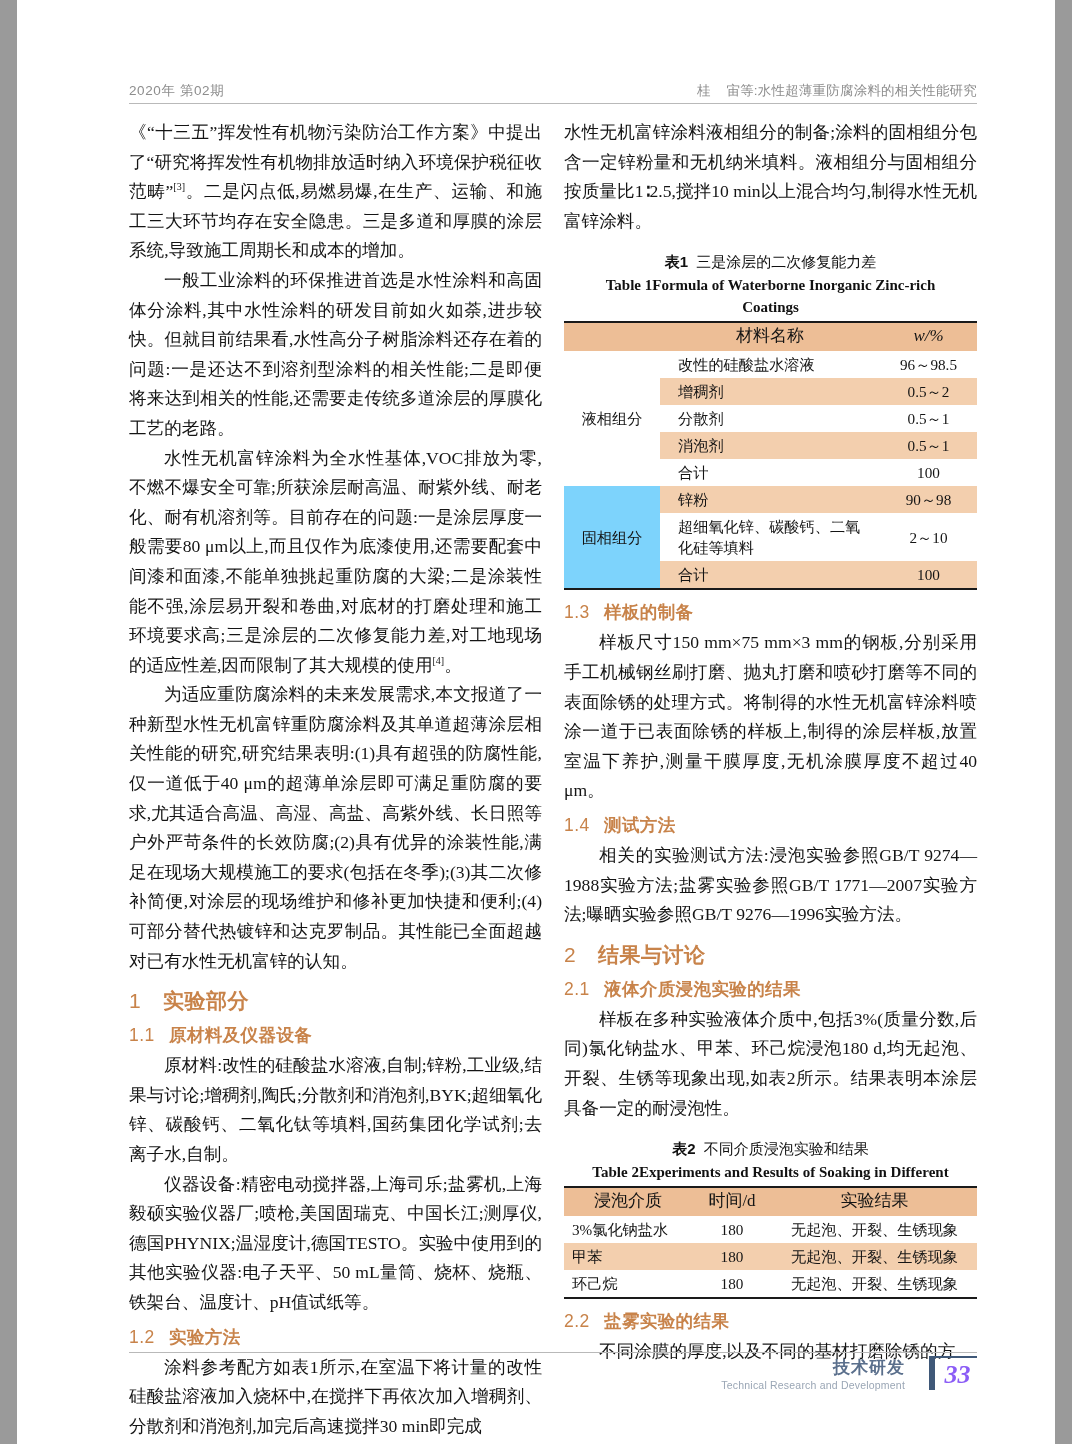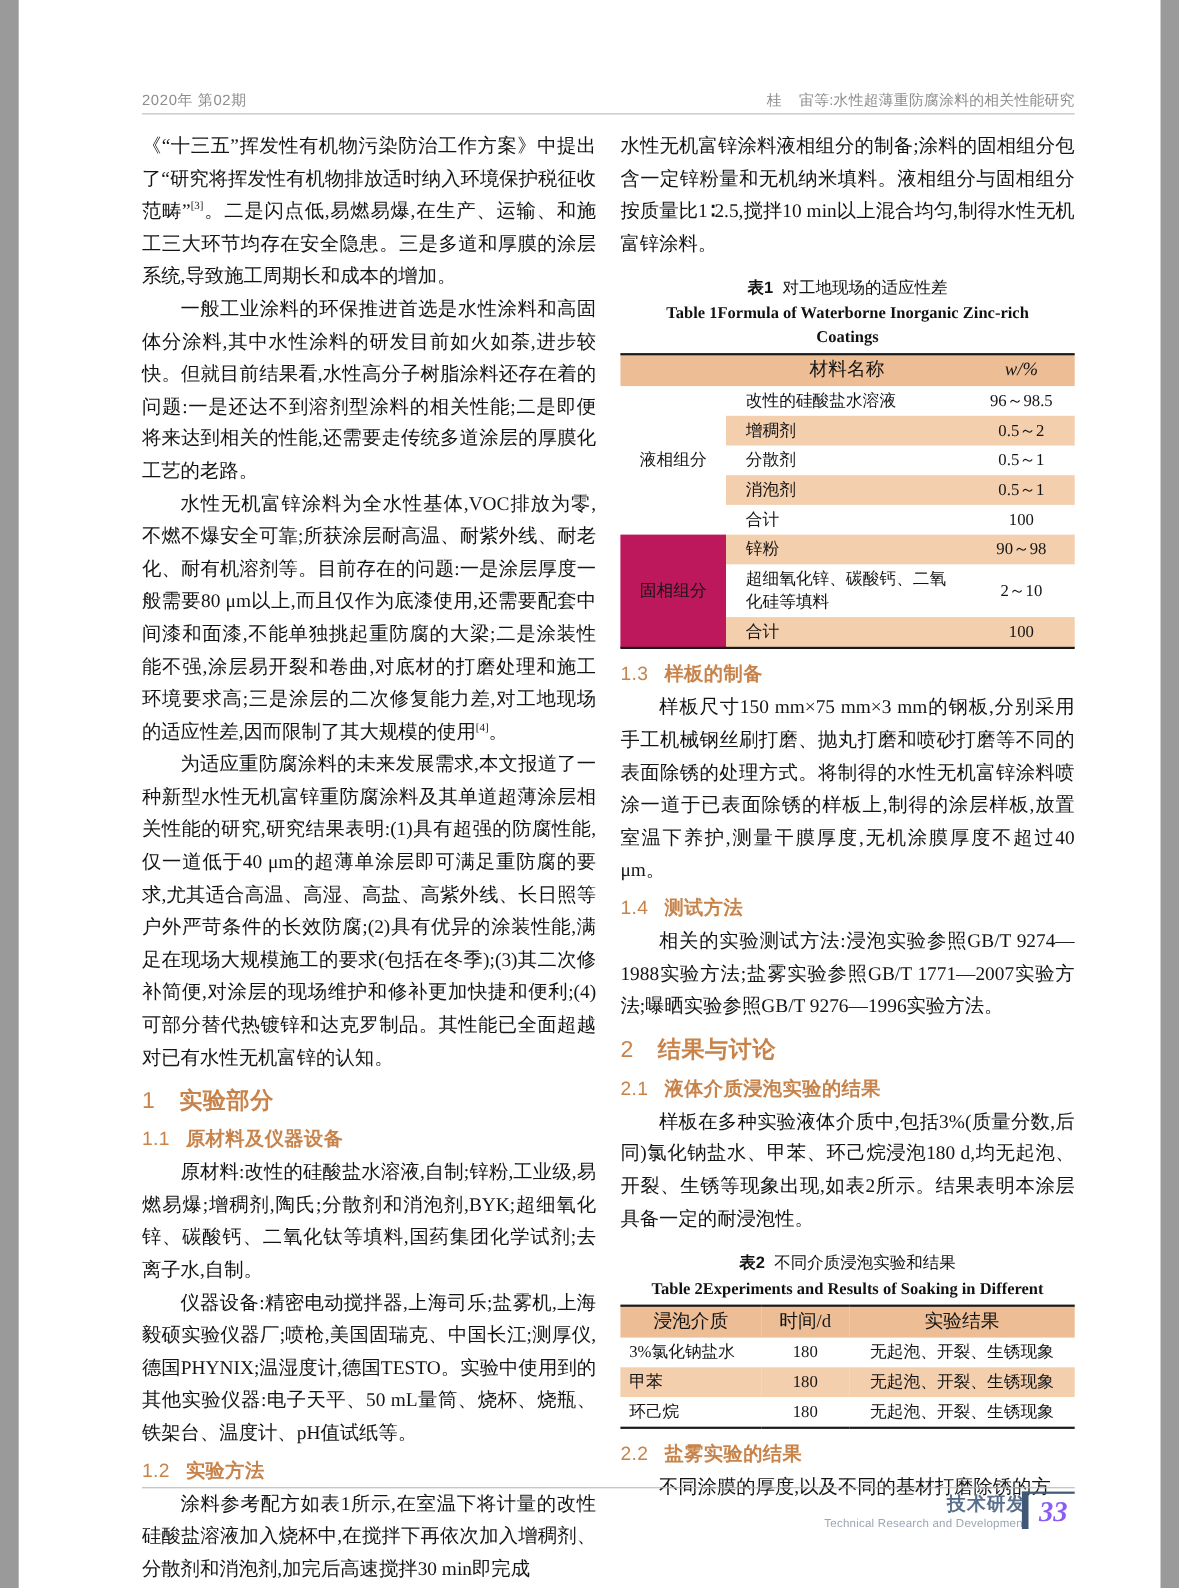--- a/index.html
+++ b/index.html
@@ -178,21 +178,21 @@
   }
   .footer-rule {
     position: absolute;
     left: 0;
     top: 0;
     width: 100%;
     border-top: 1.5px solid #b9b9b9;
   }
   .foot-brand {
     position: absolute;
-    right: 44px;
+    right: 72px;
     top: 6px;
     text-align: right;
   }
   .foot-cn {
     font-family: "Liberation Sans", "DejaVu Sans", sans-serif;
     font-size: 17px;
     font-weight: bold;
     color: #5a6f8c;
     letter-spacing: 1px;
     line-height: 20px;
@@ -244,37 +244,37 @@
     <p class="body indent">一般工业涂料的环保推进首选是水性涂料和高固体分涂料,其中水性涂料的研发目前如火如荼,进步较快。但就目前结果看,水性高分子树脂涂料还存在着的问题:一是还达不到溶剂型涂料的相关性能;二是即便将来达到相关的性能,还需要走传统多道涂层的厚膜化工艺的老路。</p>
 
     <p class="body indent"><span>水性无机富锌涂料为全水性基体,VOC排放为零,不燃不爆安全可靠;所获涂层耐高温、耐紫外线、耐老化、耐有机溶剂等。目前存在的问题:一是涂层厚度一般需要80 μm以上,而且仅作为底漆使用,还需要配套中间漆和面漆,不能单独挑起重防腐的大梁;二是涂装性能不强,涂层易开裂和卷曲,对底材的打磨处理和施工环境要求高;三是涂层的二次修复能力差,对工地现场的适应性差,因而限制了其大规模的使用</span><sup class="ref">[4]</sup><span>。</span></p>
 
     <p class="body indent">为适应重防腐涂料的未来发展需求,本文报道了一种新型水性无机富锌重防腐涂料及其单道超薄涂层相关性能的研究,研究结果表明:(1)具有超强的防腐性能,仅一道低于40 μm的超薄单涂层即可满足重防腐的要求,尤其适合高温、高湿、高盐、高紫外线、长日照等户外严苛条件的长效防腐;(2)具有优异的涂装性能,满足在现场大规模施工的要求(包括在冬季);(3)其二次修补简便,对涂层的现场维护和修补更加快捷和便利;(4)可部分替代热镀锌和达克罗制品。其性能已全面超越对已有水性无机富锌的认知。</p>
 
     <h2 class="sec"><span class="num">1</span><span>实验部分</span></h2>
 
     <h3 class="subsec"><span class="num">1.1</span><span>原材料及仪器设备</span></h3>
 
-    <p class="body indent">原材料:改性的硅酸盐水溶液,自制;锌粉,工业级,易燃易爆;增稠剂,陶氏;分散剂和消泡剂,BYK;超细氧化锌、碳酸钙、二氧化钛等填料,国药集团化学试剂;去离子水,自制。</p>
+    <p class="body indent">原材料:改性的硅酸盐水溶液,自制;锌粉,工业级,结果与讨论;增稠剂,陶氏;分散剂和消泡剂,BYK;超细氧化锌、碳酸钙、二氧化钛等填料,国药集团化学试剂;去离子水,自制。</p>
 
     <p class="body indent">仪器设备:精密电动搅拌器,上海司乐;盐雾机,上海毅硕实验仪器厂;喷枪,美国固瑞克、中国长江;测厚仪,德国PHYNIX;温湿度计,德国TESTO。实验中使用到的其他实验仪器:电子天平、50 mL量筒、烧杯、烧瓶、铁架台、温度计、pH值试纸等。</p>
 
     <h3 class="subsec"><span class="num">1.2</span><span>实验方法</span></h3>
 
     <p class="body indent">涂料参考配方如表1所示,在室温下将计量的改性硅酸盐溶液加入烧杯中,在搅拌下再依次加入增稠剂、分散剂和消泡剂,加完后高速搅拌30 min即完成</p>
 
   </div>
 
   <div class="col col-right">
 
     <p class="body">水性无机富锌涂料液相组分的制备;涂料的固相组分包含一定锌粉量和无机纳米填料。液相组分与固相组分按质量比1∶2.5,搅拌10 min以上混合均匀,制得水性无机富锌涂料。</p>
 
     <div class="table-block">
       <div class="tbl-cap-cn">
-        <b>表1</b>&nbsp;&nbsp;<span>对工地现场的适应性差</span>
+        <b>表1</b>&nbsp;&nbsp;<span>三是涂层的二次修复能力差</span>
       </div>
       <div class="tbl-cap-en">
         <span class="lbl">Table 1</span><span>Formula of Waterborne Inorganic Zinc-rich</span>
         <div>Coatings</div>
       </div>
 
       <table class="data t1">
         <colgroup>
             <col class="c1">
             <col class="c2">
@@ -303,21 +303,21 @@
           <tr class="shade">
             <td class="name">消泡剂</td>
             <td class="val">0.5～1</td>
           </tr>
           <tr>
             <td class="name">合计</td>
             <td class="val">100</td>
           </tr>
 
           <tr class="shade">
-            <td class="grp shade" rowspan="3" style="background:#be185d;">固相组分</td>
+            <td class="grp shade" rowspan="3" style="background:#7dd3fc;">固相组分</td>
             <td class="name">锌粉</td>
             <td class="val">90～98</td>
           </tr>
           <tr>
             <td class="name twoline">超细氧化锌、碳酸钙、二氧化硅等填料</td>
             <td class="val">2～10</td>
           </tr>
           <tr class="shade">
             <td class="name">合计</td>
             <td class="val">100</td>

